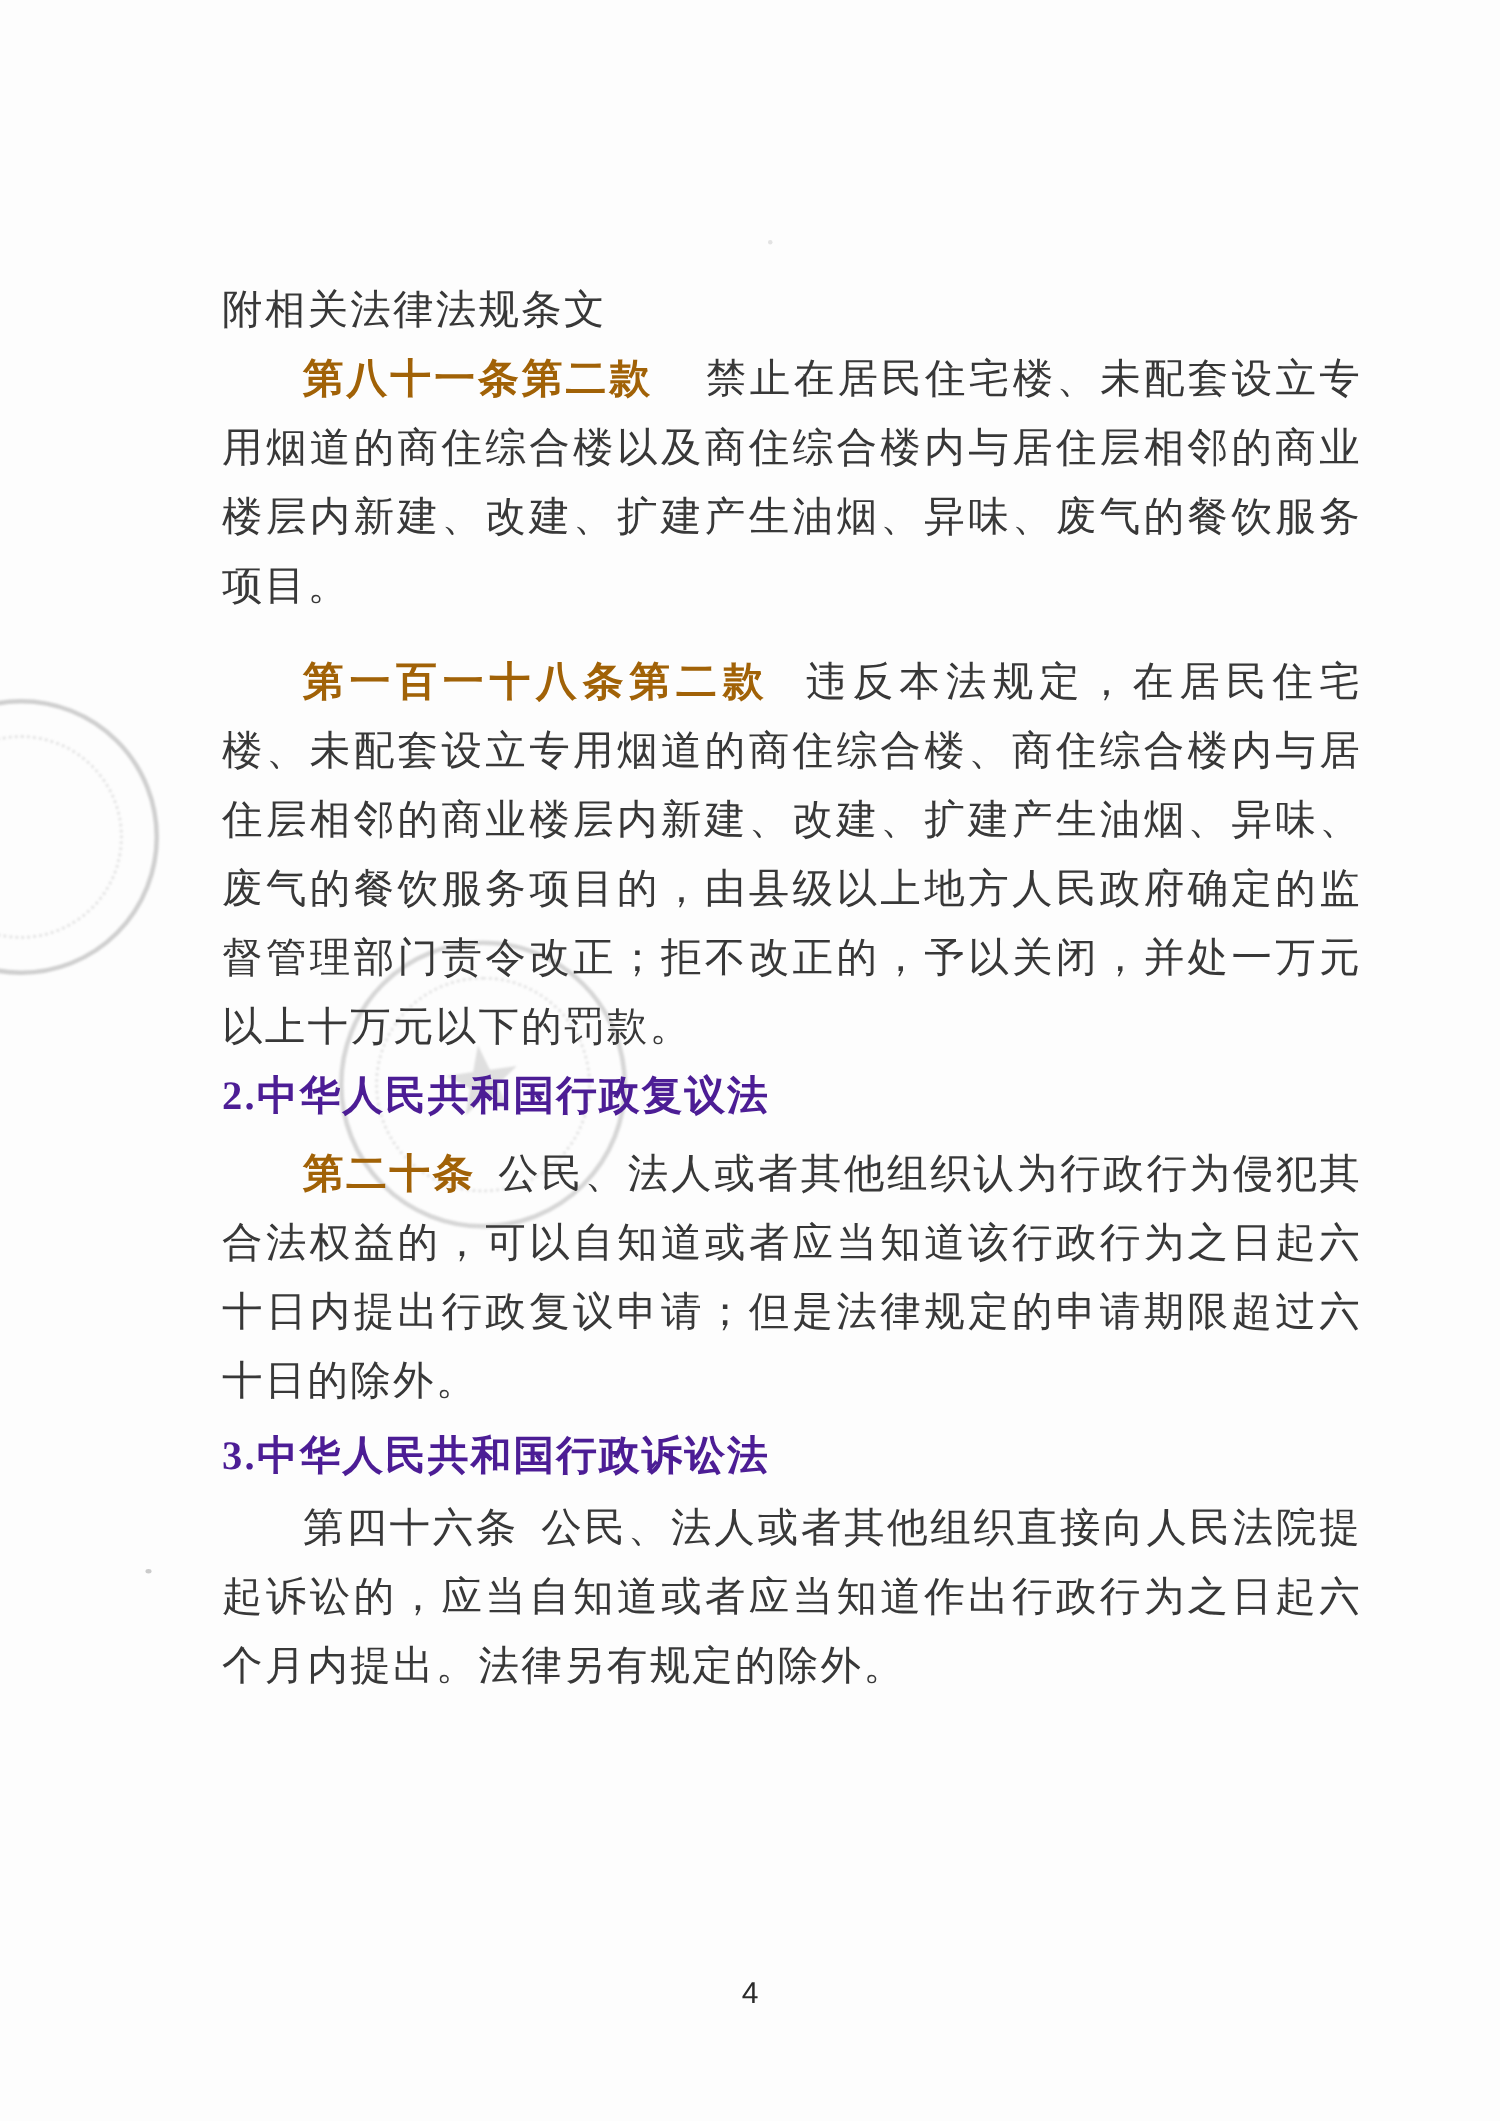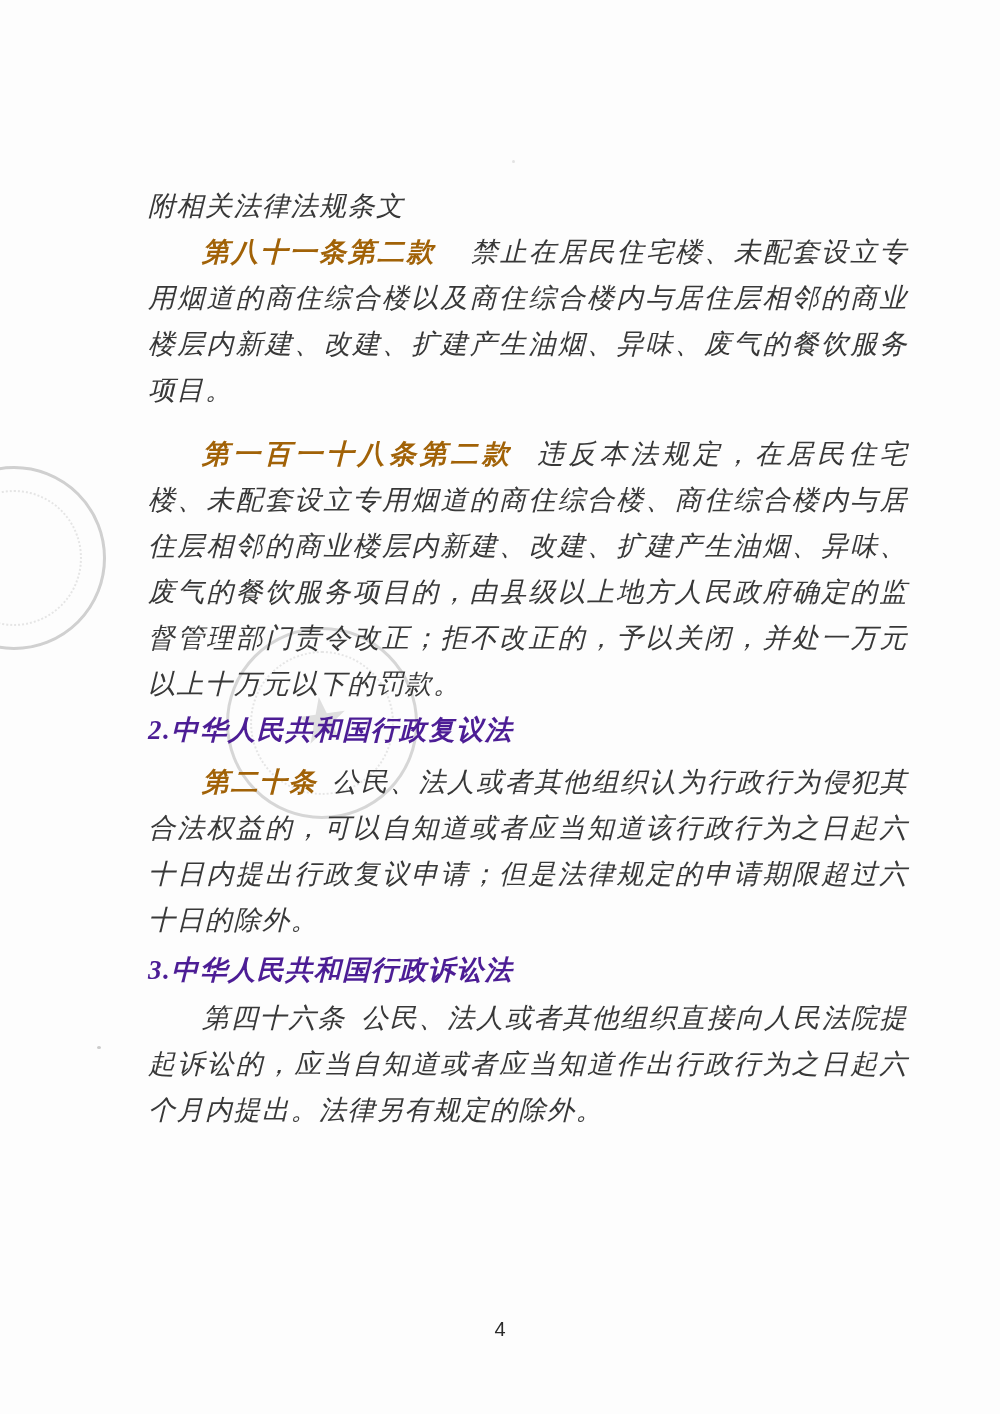--- a/index.html
+++ b/index.html
@@ -17,21 +17,20 @@
   
   .content {
     position: absolute;
     left: 148px;
     top: 183px;
     width: 760px;
     font-size: 27px;
     line-height: 46px;
     letter-spacing: 1.5px;
     text-align: justify;
-    font-style: italic;
   }
   .doc-title { font-weight: 500; }
   .law-heading { }
   .law-heading.heavy { font-weight: bold; color: #4c1d95; }
   .article { text-indent: 2em; }
   .article .art-label { display: inline; }
   .art-label.bold { font-weight: bold; color: #a16207; }
   .gap-xl { margin-right: 1.3em; }
   .gap-lg { margin-right: 0.9em; }
   .gap-md { margin-right: 0.55em; }

